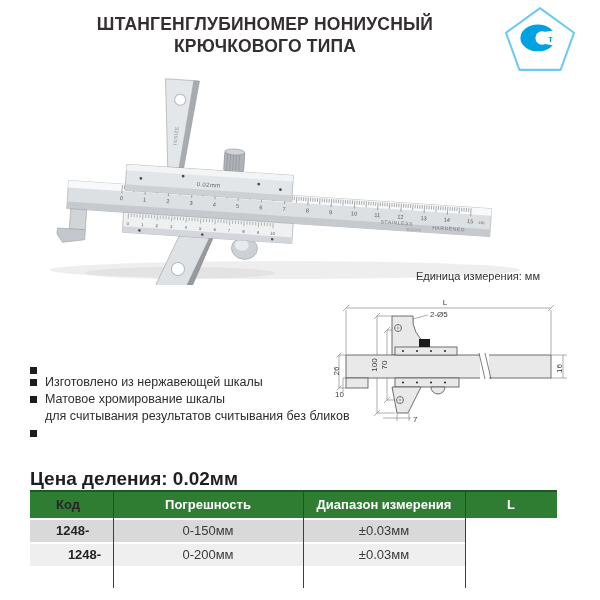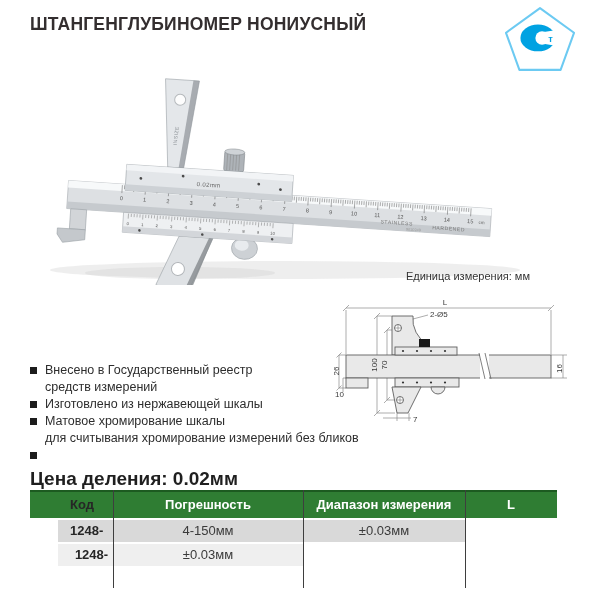--- a/index.html
+++ b/index.html
@@ -1,28 +1,28 @@
 <!DOCTYPE html>
 <html style="--green: #2f7d33; --green-dark: #1c5a20; --row-bg: #d9d9d9; --row-alt: #efefef; --sep: #3e3e3e; --title: #332e2f;"><head>
 <meta charset="utf-8">
 <style>
   html,body{margin:0;padding:0;background:#fff;}
   #page{position:relative;width:600px;height:600px;background:#fff;overflow:hidden;
         font-family:"Liberation Sans", sans-serif;color:#333;}
 
   
   .title{position:absolute;left:30px;top:13px;width:470px;
-         font-size:17.5px;line-height:22px;font-weight:700;color:var(--title,#332e2f);letter-spacing:.2px;}
+         font-size:17.5px;line-height:22px;font-weight:700;color:var(--title,#332e2f);letter-spacing:.2px;text-align:center;}
 
   
   .logo{position:absolute;left:502px;top:6px;}
 
   
   .photo{position:absolute;left:30px;top:70px;}
-  .unit-note{position:absolute;right:70px;top:270px;font-size:11px;color:#333;}
+  .unit-note{position:absolute;right:60px;top:270px;font-size:11px;color:#333;}
   .diagram{position:absolute;left:333px;top:293px;}
 
   
   .features{position:absolute;left:30px;top:362px;width:440px;font-size:12.5px;color:#2d2d2d;}
   .feature{display:flex;}
   .sq{flex:none;width:7px;height:7px;background:#1c1c1c;margin:5px 8px 0 0;}
   .fline{display:block;line-height:17px;white-space:nowrap;}
   .fline:empty{display:none;}
 
   .division-note{position:absolute;left:30px;top:468px;font-size:19px;font-weight:700;color:#1f1f1f;}
@@ -30,34 +30,35 @@
   
   .table{position:absolute;left:30px;top:490px;width:527px;font-size:13px;}
   .trow{display:grid;grid-template-columns:83px 190px 162px 92px;margin-bottom:2px;}
   .thead{background:var(--green,#2f7d33);color:#fff;font-weight:700;
          border-top:2px solid var(--green-dark,#1c5a20);}
   .thead .cell{line-height:26px;height:26px;}
   .tbody .cell{line-height:22px;height:22px;color:#3a3a3a;}
   .tbody.odd .cell{background:var(--row-bg,#d9d9d9);}
   .tbody.even .cell{background:var(--row-alt,#efefef);text-align:center;}
   .cell{text-align:center;overflow:hidden;}
-  .cell.code{text-align:left;padding-left:12px;font-weight:700;color:#262626;margin-left:28px;}
+  .cell.code{text-align:left;padding-left:26px;font-weight:700;color:#262626;}
   .vsep{position:absolute;top:490px;width:1px;height:98px;background:var(--sep,#3e3e3e);}
   .vsep.s1{left:113px;} .vsep.s2{left:303px;} .vsep.s3{left:465px;}
 
   
   svg text{font-family:"Liberation Sans", sans-serif;}
 </style>
 </head>
 <body>
 
 <div id="page">
 
   <div class="title">
     <div>ШТАНГЕНГЛУБИНОМЕР НОНИУСНЫЙ</div>
+    <div>КРЮЧКОВОГО ТИПА</div>
   </div>
 
   <div class="logo">
     <svg width="76" height="68" viewBox="0 0 72 66">
       <polygon points="36,2 69,26 56,62 16,62 3,26" fill="#ffffff" class="pent" stroke="#6ccaf2" stroke-width="2" stroke-linejoin="round"></polygon>
       <ellipse cx="34" cy="31" rx="17" ry="13" fill="#00a2e2" class="logo-blue"></ellipse>
       <circle cx="38" cy="31" r="6.5" fill="#ffffff"></circle>
       <polygon points="38,25.5 54,23 54,39 38,36.5" fill="#ffffff"></polygon>
       <text x="44" y="35" font-size="9" font-weight="bold" fill="#00a2e2" class="logo-blue-t">т</text>
     </svg>
@@ -461,59 +462,56 @@
         <text x="2" y="104">10</text>
         <text x="224" y="76" text-anchor="middle" transform="rotate(-90 226 73.5)">16</text>
         <text x="80" y="129">7</text>
       </g>
     </svg>
   </div>
 
   <div class="features">
     <div class="feature">
       <span class="sq"></span>
-      <span>
-        <span class="fline">Внесено в Государственный реестр</span>
-        <span class="fline">средств измерений</span>
-      </span>
     </div>
     <div class="feature">
       <span class="sq"></span>
       <span>
         <span class="fline">Изготовлено из нержавеющей шкалы</span>
       </span>
     </div>
     <div class="feature">
       <span class="sq"></span>
       <span>
         <span class="fline">Матовое хромирование шкалы</span>
-        <span class="fline">для считывания хромирование измерений без бликов</span>
+        <span class="fline">для считывания результатов считывания без бликов</span>
       </span>
     </div>
     <div class="feature">
       <span class="sq"></span>
     </div>
   </div>
 
   <div class="division-note">Цена деления: 0.02мм</div>
 
   <div class="table">
     <div class="trow thead">
       <div class="cell code">Код</div>
       <div class="cell">Погрешность</div>
       <div class="cell">Диапазон измерения</div>
       <div class="cell">L</div>
     </div>
     <div class="trow tbody odd">
       <div class="cell code">1248-1501</div>
-      <div class="cell">4-150мм</div>
+      <div class="cell">0-150мм</div>
       <div class="cell">±0.03мм</div>
     </div>
     <div class="trow tbody even">
       <div class="cell code">1248-2001</div>
+      <div class="cell">0-200мм</div>
       <div class="cell">±0.03мм</div>
     </div>
   </div>
   <div class="vsep s1"></div>
   <div class="vsep s2"></div>
   <div class="vsep s3"></div>
 
 </div>
 
 </body></html>

